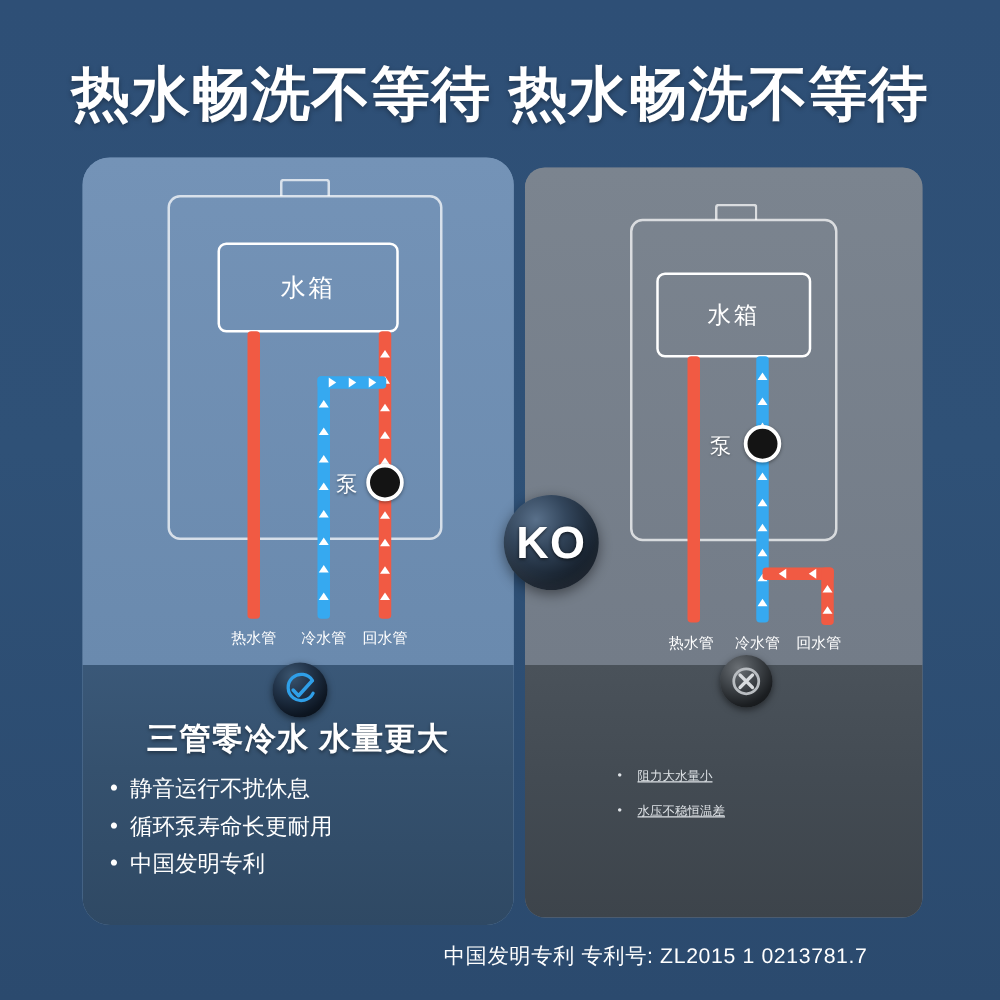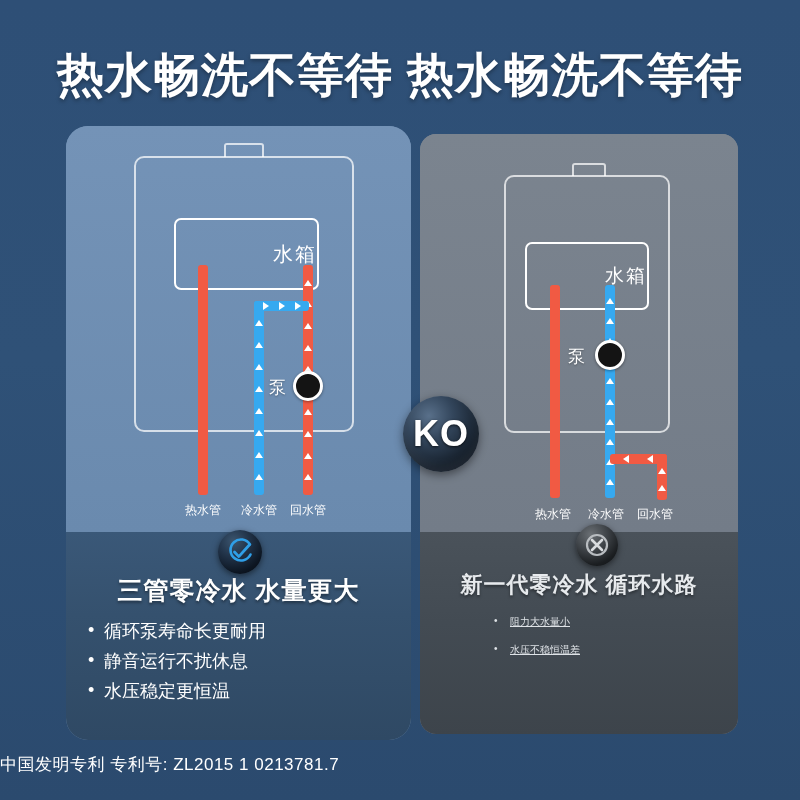--- a/index.html
+++ b/index.html
@@ -67,25 +67,24 @@
     position:absolute;
     border:2px solid rgba(255,255,255,.72);
     border-bottom:none;
     border-radius:3px 3px 0 0;
   }
   
   .tank {
     position:absolute;
     border:2px solid #ffffff;
     border-radius:7px;
-    display:flex; align-items:center; justify-content:flex-end;
+    display:flex; align-items:center; justify-content:center;
     color:#ffffff;
     font-size:20px;
     letter-spacing:2px;
-    margin-top:24px;
   }
 
   
   .pipe { position:absolute; }
   .pipe-v { width:10px; }
   .pipe-h { height:10px; }
   .pipe-red   { background:#f15a43; }
   .pipe-blue  { background:#36a9f0; }
   .pipe-red.r  { border-radius:3px; }
   .pipe-blue.r { border-radius:3px; }
@@ -178,21 +177,21 @@
     position:absolute; left:0; top:-1px;
   }
   .bullets-left  { left:88px; top:616px; }
   .bullets-left li { font-size:18px; line-height:30px; }
   .bullets-right { left:74px; top:608px; }
   .bullets-right li { font-size:10px; line-height:28px; color:#dfe3e7;text-decoration:underline; }
 
   
   .footer {
     position:absolute; left:0; top:753px; width:694px;
-    text-align:left; color:#ffffff; font-size:17px;
+    text-align:right; color:#ffffff; font-size:17px;
     letter-spacing:.5px;
   }
 </style>
 </head>
 <body>
 
 <div id="stage">
 
   <div class="title">热水畅洗不等待 热水畅洗不等待</div>
 
@@ -254,23 +253,23 @@
     <svg width="30" height="30" viewBox="0 0 30 30">
       <path d="M25 7.5 A10.5 10.5 0 1 0 25.5 17.5" fill="none" stroke="#2f9fe8" stroke-width="2.6" stroke-linecap="round"></path>
       <path d="M9.5 15 L13.8 19.6 L24.5 7.8" fill="none" stroke="#2f9fe8" stroke-width="2.8" stroke-linecap="round" stroke-linejoin="round"></path>
     </svg>
   </div>
 
   <div style="position:absolute; left:66px; top:0; width:345px; height:800px; pointer-events:none;">
     <div class="headline headline-left">三管零冷水 水量更大</div>
   </div>
   <ul class="bullets bullets-left">
+    <li>静音运行不扰休息</li>
     <li>循环泵寿命长更耐用</li>
-    <li>静音运行不扰休息</li>
-    <li>水压稳定更恒温</li>
+    <li>中国发明专利</li>
   </ul>
 
   <div class="panel panel-right">
     <div class="top-zone"></div>
     <div class="bottom-zone"></div>
 
     <div class="heater-cap" style="left:152px; top:29px; width:34px; height:13px;"></div>
     <div class="heater" style="left:84px; top:41px; width:166px; height:258px;"></div>
 
     <div class="tank" style="left:105px; top:84px; width:124px; height:68px; font-size:19px;">
@@ -312,23 +311,20 @@
     <div class="pipe-caption" style="left:212px; top:372px; width:46px;">回水管</div>
   </div>
 
   <div class="badge-circle badge-x">
     <svg width="28" height="28" viewBox="0 0 28 28">
       <circle cx="14" cy="14" r="10" fill="none" stroke="#b9bdc1" stroke-width="2.2"></circle>
       <path d="M9 9 L19 19 M19 9 L9 19" stroke="#d8dbde" stroke-width="2.6" stroke-linecap="round"></path>
     </svg>
   </div>
 
-  <div style="position:absolute; left:420px; top:0; width:318px; height:800px; pointer-events:none;">
-    <div class="headline headline-right">新一代零冷水 循环水路</div>
-  </div>
   <ul class="bullets bullets-right" style="left:494px;">
     <li>阻力大水量小</li>
     <li>水压不稳恒温差</li>
   </ul>
 
   <div class="badge-circle badge-ko">
     <span>KO</span>
   </div>
 
   <div class="footer">中国发明专利 专利号: ZL2015 1 0213781.7</div>

